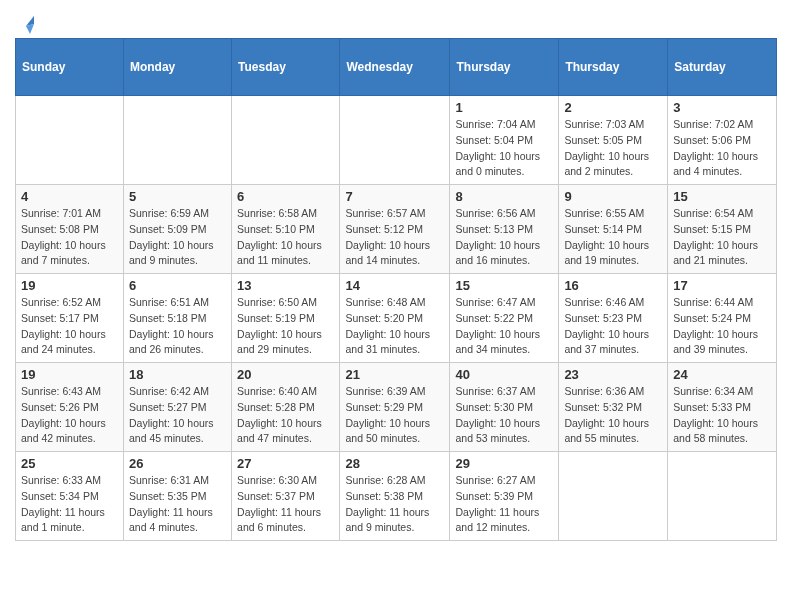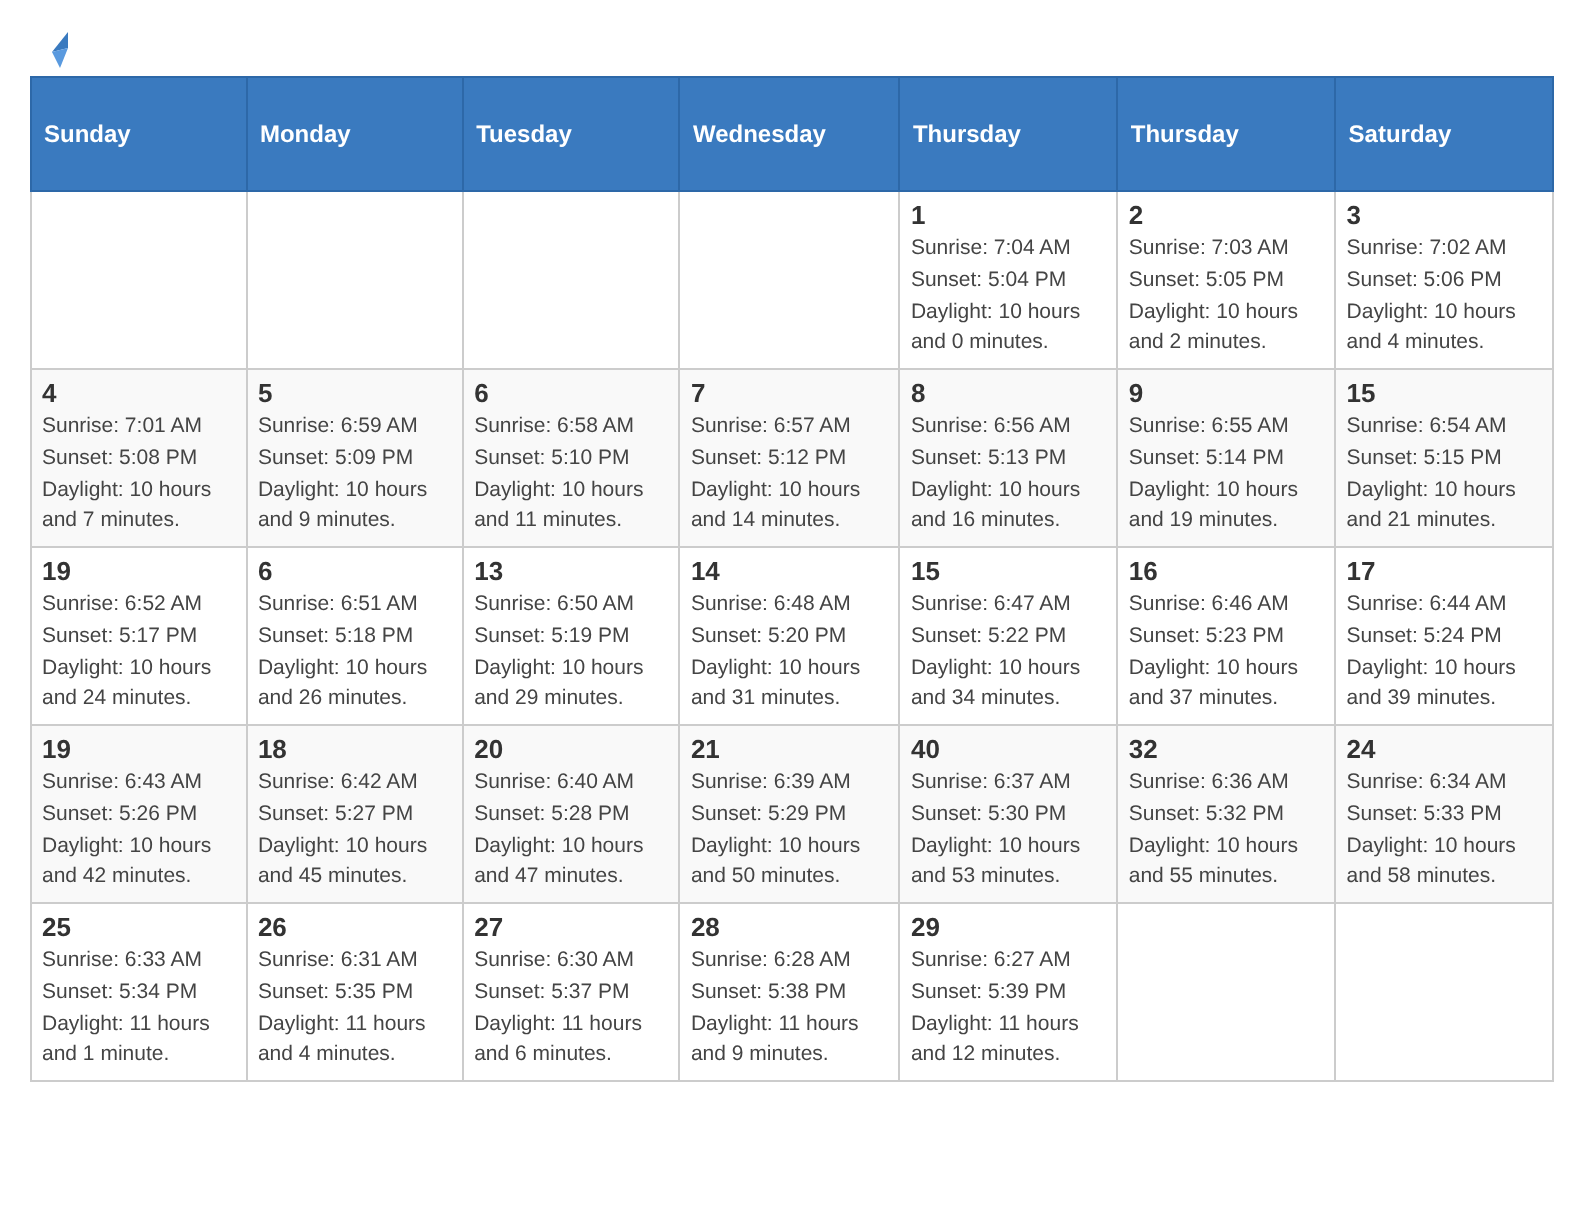--- a/index.html
+++ b/index.html
@@ -201,21 +201,21 @@
         </td>
         <td>
           <span class="day-number">21</span>
           <div class="day-info">Sunrise: 6:39 AM<br>Sunset: 5:29 PM<br>Daylight: 10 hours<br>and 50 minutes.</div>
         </td>
         <td>
           <span class="day-number">40</span>
           <div class="day-info">Sunrise: 6:37 AM<br>Sunset: 5:30 PM<br>Daylight: 10 hours<br>and 53 minutes.</div>
         </td>
         <td>
-          <span class="day-number">32</span>
+          <span class="day-number">23</span>
           <div class="day-info">Sunrise: 6:36 AM<br>Sunset: 5:32 PM<br>Daylight: 10 hours<br>and 55 minutes.</div>
         </td>
         <td>
           <span class="day-number">24</span>
           <div class="day-info">Sunrise: 6:34 AM<br>Sunset: 5:33 PM<br>Daylight: 10 hours<br>and 58 minutes.</div>
         </td>
       </tr>
       <tr>
         <td>
           <span class="day-number">25</span>

